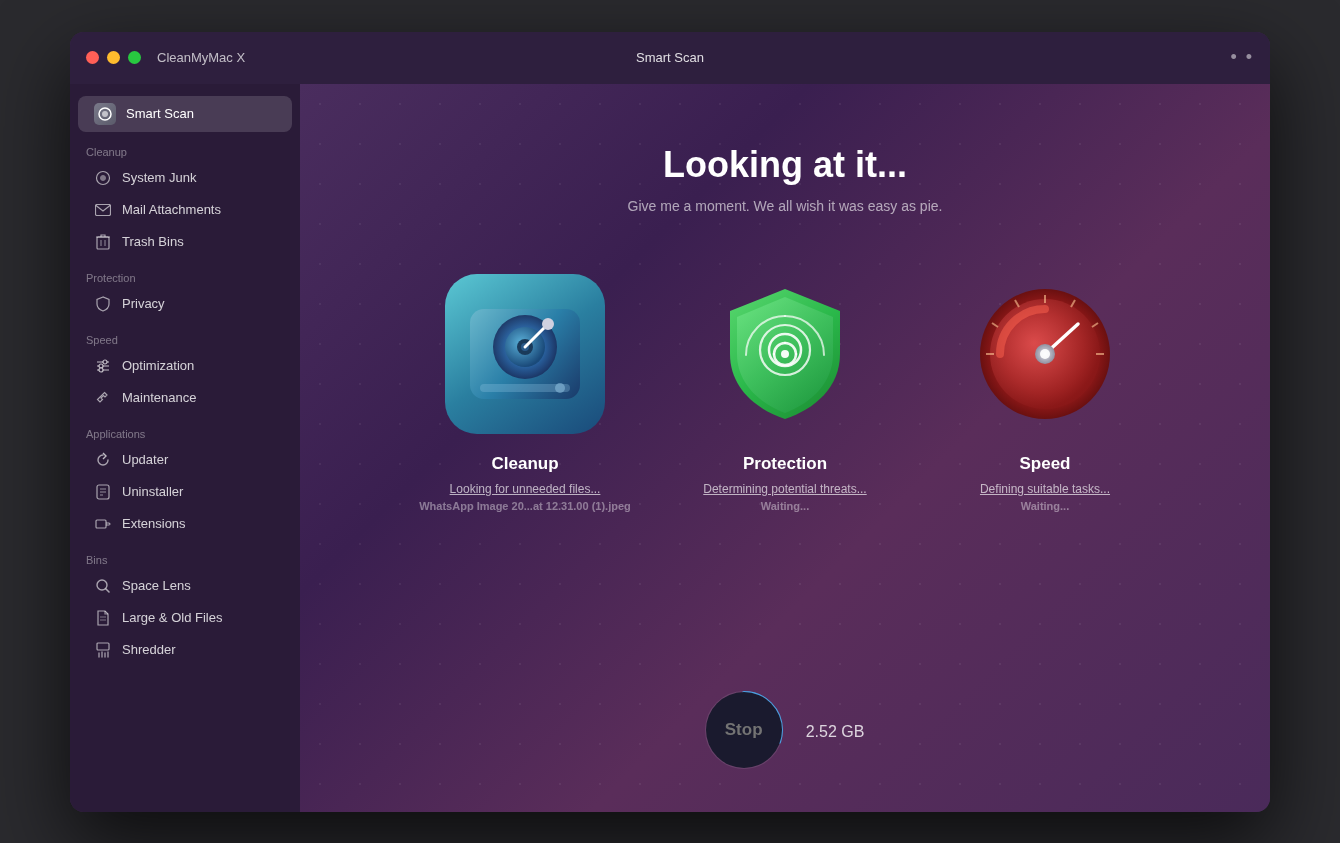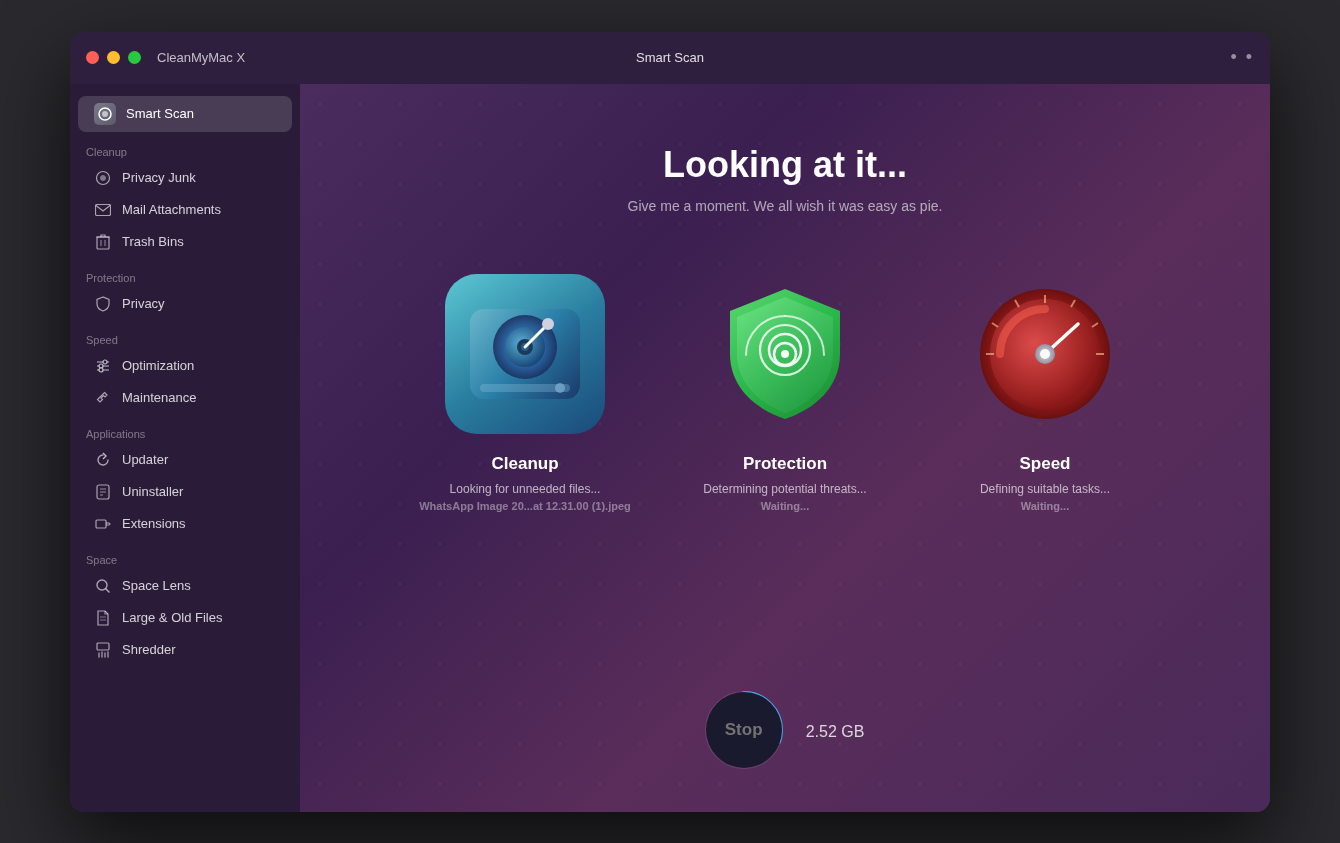--- a/index.html
+++ b/index.html
@@ -194,20 +194,21 @@
     .card-title {
       font-size: 17px;
       font-weight: 700;
       color: white;
       margin-bottom: 8px;
     }
     .card-status {
       font-size: 12px;
       color: rgba(255,255,255,0.65);
       margin-bottom: 4px;
+      text-decoration: underline;
     }
     .card-file {
       font-size: 11px;
       color: rgba(255,255,255,0.4);
       text-align: center;
       font-weight: bold;
     }
     .bottom-bar {
       position: absolute;
       bottom: 40px;
@@ -283,21 +284,21 @@
       </div>
 
       <div class="sidebar-section-label">Cleanup</div>
       <div class="sidebar-item">
         <span class="icon">
           <svg width="16" height="16" viewBox="0 0 16 16" fill="none">
             <circle cx="8" cy="8" r="6.5" stroke="rgba(255,255,255,0.6)" stroke-width="1.2"></circle>
             <path d="M5 8c0-1.66 1.34-3 3-3s3 1.34 3 3-1.34 3-3 3-3-1.34-3-3z" fill="rgba(255,255,255,0.4)"></path>
           </svg>
         </span>
-        <span>Privacy Junk</span>
+        <span>System Junk</span>
       </div>
       <div class="sidebar-item">
         <span class="icon">
           <svg width="16" height="12" viewBox="0 0 16 12" fill="none">
             <rect x="0.5" y="0.5" width="15" height="11" rx="1.5" stroke="rgba(255,255,255,0.6)" stroke-width="1.2"></rect>
             <path d="M1 1.5L8 7l7-5.5" stroke="rgba(255,255,255,0.6)" stroke-width="1.2"></path>
           </svg>
         </span>
         <span>Mail Attachments</span>
       </div>
@@ -370,21 +371,21 @@
       <div class="sidebar-item">
         <span class="icon">
           <svg width="16" height="14" viewBox="0 0 16 14" fill="none">
             <rect x="1" y="3" width="10" height="8" rx="1" stroke="rgba(255,255,255,0.6)" stroke-width="1.2"></rect>
             <path d="M11 6h3l1 1-1 1h-3" stroke="rgba(255,255,255,0.6)" stroke-width="1.2"></path>
           </svg>
         </span>
         <span>Extensions</span>
       </div>
 
-      <div class="sidebar-section-label">Space</div>
+      <div class="sidebar-section-label">Bins</div>
       <div class="sidebar-item">
         <span class="icon">
           <svg width="16" height="16" viewBox="0 0 16 16" fill="none">
             <circle cx="7" cy="7" r="5" stroke="rgba(255,255,255,0.6)" stroke-width="1.4"></circle>
             <path d="M11 11l3 3" stroke="rgba(255,255,255,0.6)" stroke-width="1.6" stroke-linecap="round"></path>
           </svg>
         </span>
         <span>Space Lens</span>
       </div>
       <div class="sidebar-item">

